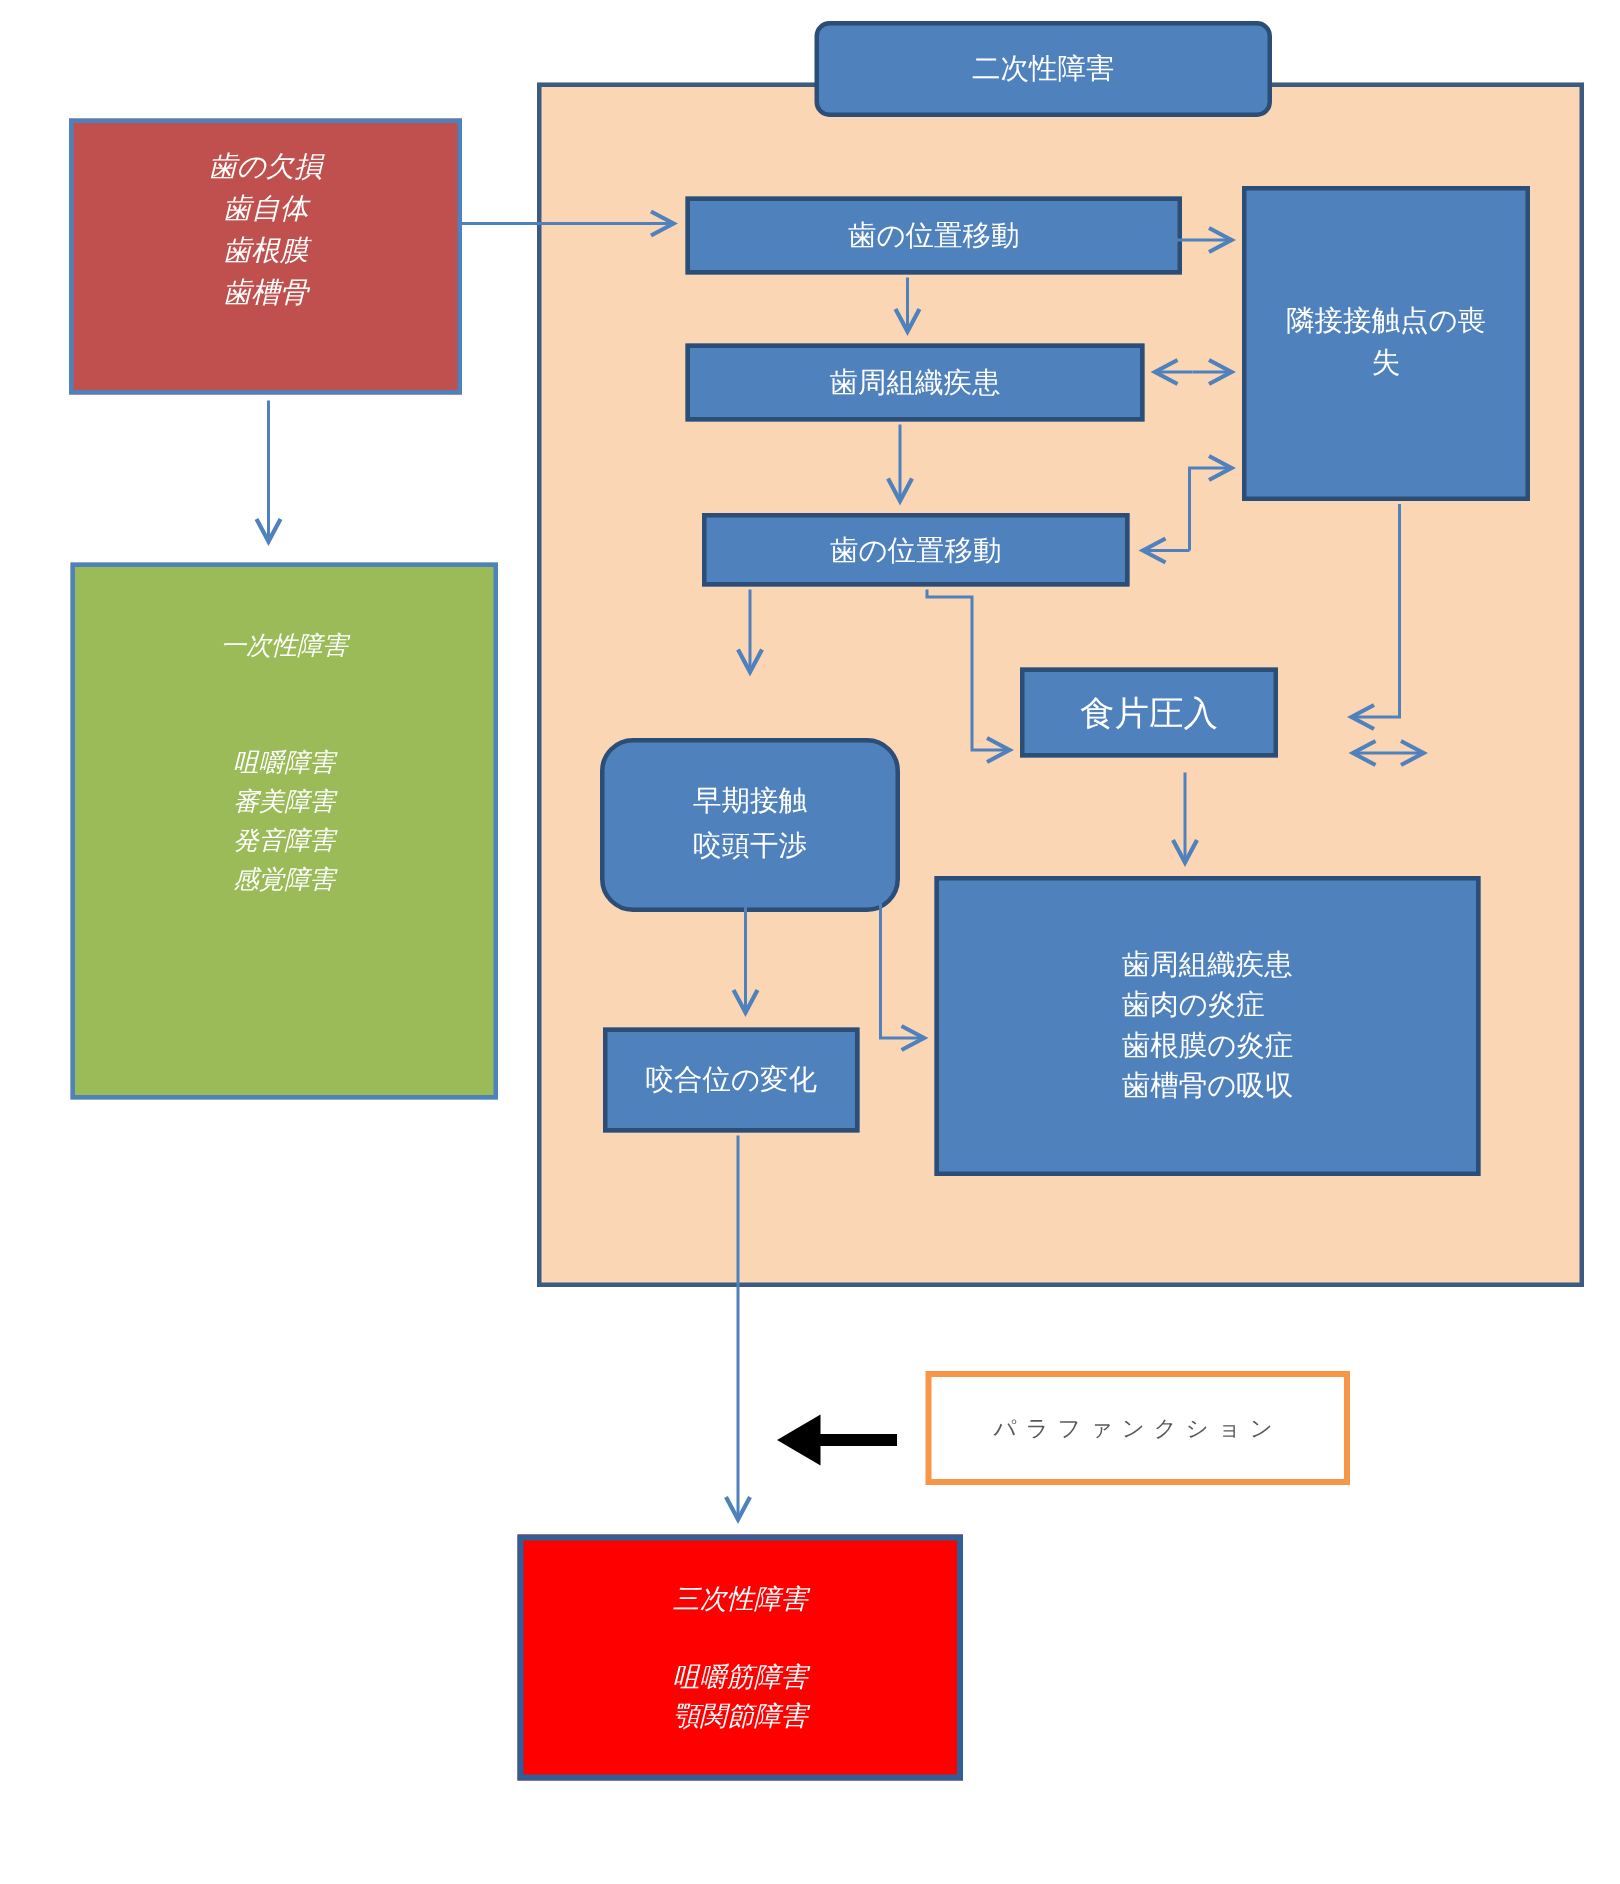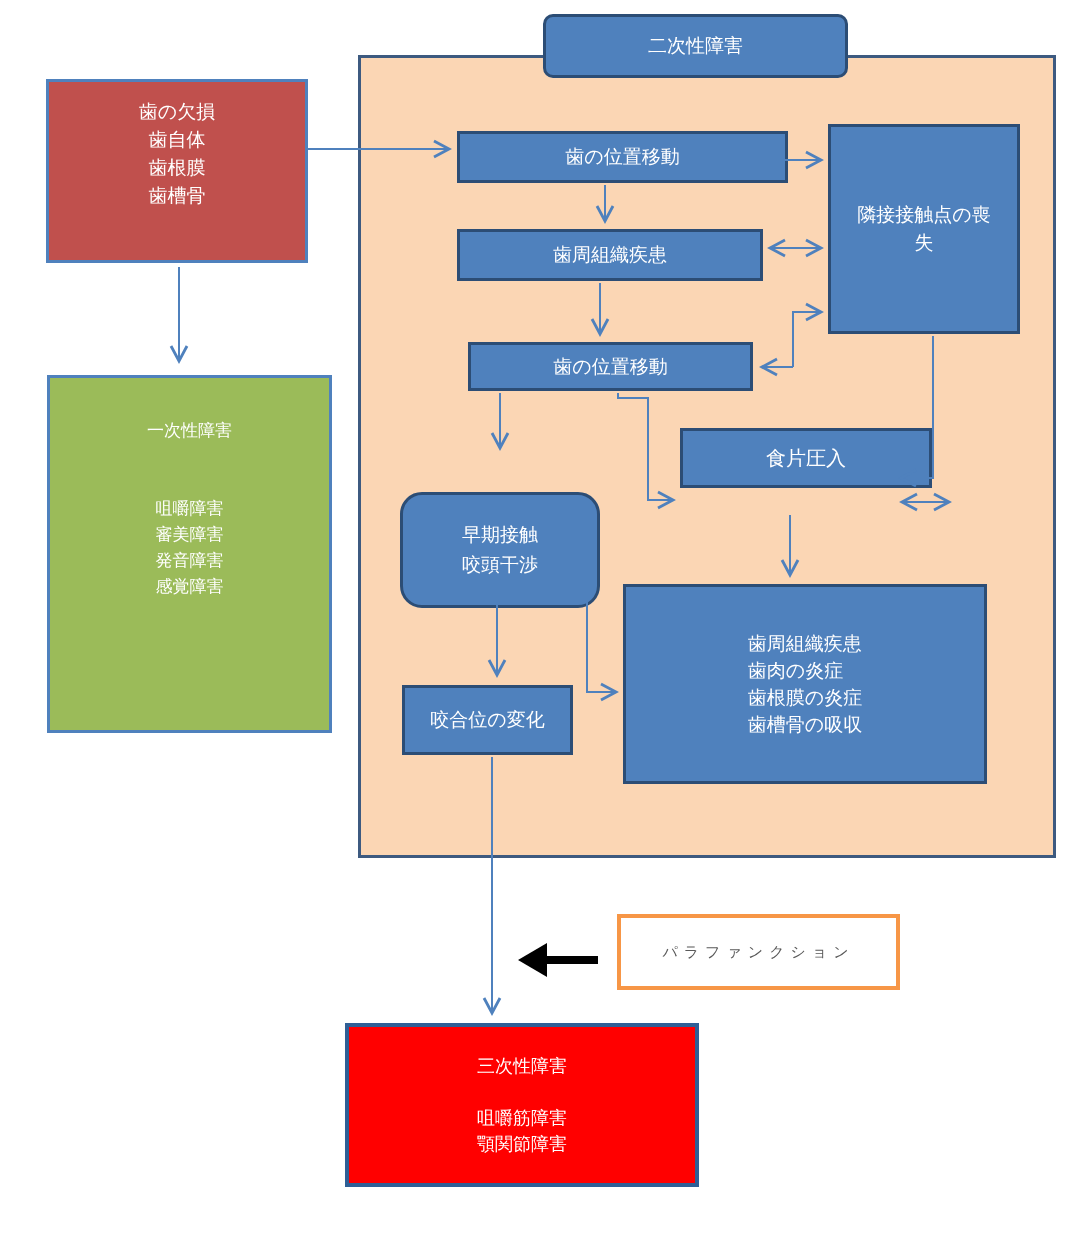--- a/index.html
+++ b/index.html
@@ -11,39 +11,39 @@
     position:absolute; left:358px; top:55px; width:698px; height:803px;
     background:#fbd6b4; border:3px solid #3d5a80; box-sizing:border-box; z-index:1;
   }
   .node {
     position:absolute; box-sizing:border-box; z-index:2;
     display:flex; align-items:center; justify-content:center;
     text-align:center; color:#ffffff;
   }
   .blue   { background:#4f81bd; border:3px solid #2c4d75; }
   .multiline { white-space:pre-line; }
-  .top-align { align-items:flex-start; }
+  .top-align { align-items:flex-start;font-style:italic; }
 
   .n-secondary { left:543px; top:14px; width:305px; height:64px; border-radius:10px; font-size:19px; }
   .n-defect    { left:46px;  top:79px; width:262px; height:184px; background:#c0504d; border:3px solid #4f81bd;
                  font-size:19px; line-height:28px; padding-top:16px; }
   .n-primary   { left:47px;  top:375px; width:285px; height:358px; background:#9bbb59; border:3px solid #4f81bd;
                  font-size:17px; line-height:26px; padding-top:40px; }
   .n-movement  { left:457px; top:131px; width:331px; height:52px; font-size:19px; }
   .n-dentition { left:457px; top:229px; width:306px; height:52px; font-size:19px; }
   .n-occlusal  { left:468px; top:342px; width:285px; height:49px; font-size:19px; }
   .n-adjacent  { left:828px; top:124px; width:192px; height:210px; font-size:19px; line-height:28px; }
   .n-premature { left:400px; top:456px; width:200px; height:116px; border-radius:22px; font-size:19px; line-height:30px;margin-top:36px; }
-  .n-impaction { left:680px; top:428px; width:252px; height:60px; font-size:20px; }
+  .n-impaction { left:680px; top:445px; width:172px; height:60px; font-size:23px; }
   .n-perio     { left:623px; top:584px; width:364px; height:200px; font-size:19px; line-height:27px; }
   .n-perio .inner { display:inline-block; text-align:left; }
   .n-occl-pos  { left:402px; top:685px; width:171px; height:70px; font-size:19px; }
   .n-paraf     { left:617px; top:914px; width:283px; height:76px; background:#ffffff; border:4px solid #f79646;
                  color:#595959; font-size:15px; letter-spacing:6px; }
-  .n-tertiary  { left:345px; top:1023px; width:354px; height:164px; background:#ff0000; border:4px solid #2f5f96;
+  .n-tertiary  { left:345px; top:1023px; width:297px; height:164px; background:#ff0000; border:4px solid #2f5f96;
                  font-size:18px; line-height:26px; padding-top:26px; }
 
   svg.wires { position:absolute; left:0; top:0; z-index:3; pointer-events:none; }
 </style>
 </head>
 <body>
 
 <div class="canvas">
 
   <div class="panel"></div>

